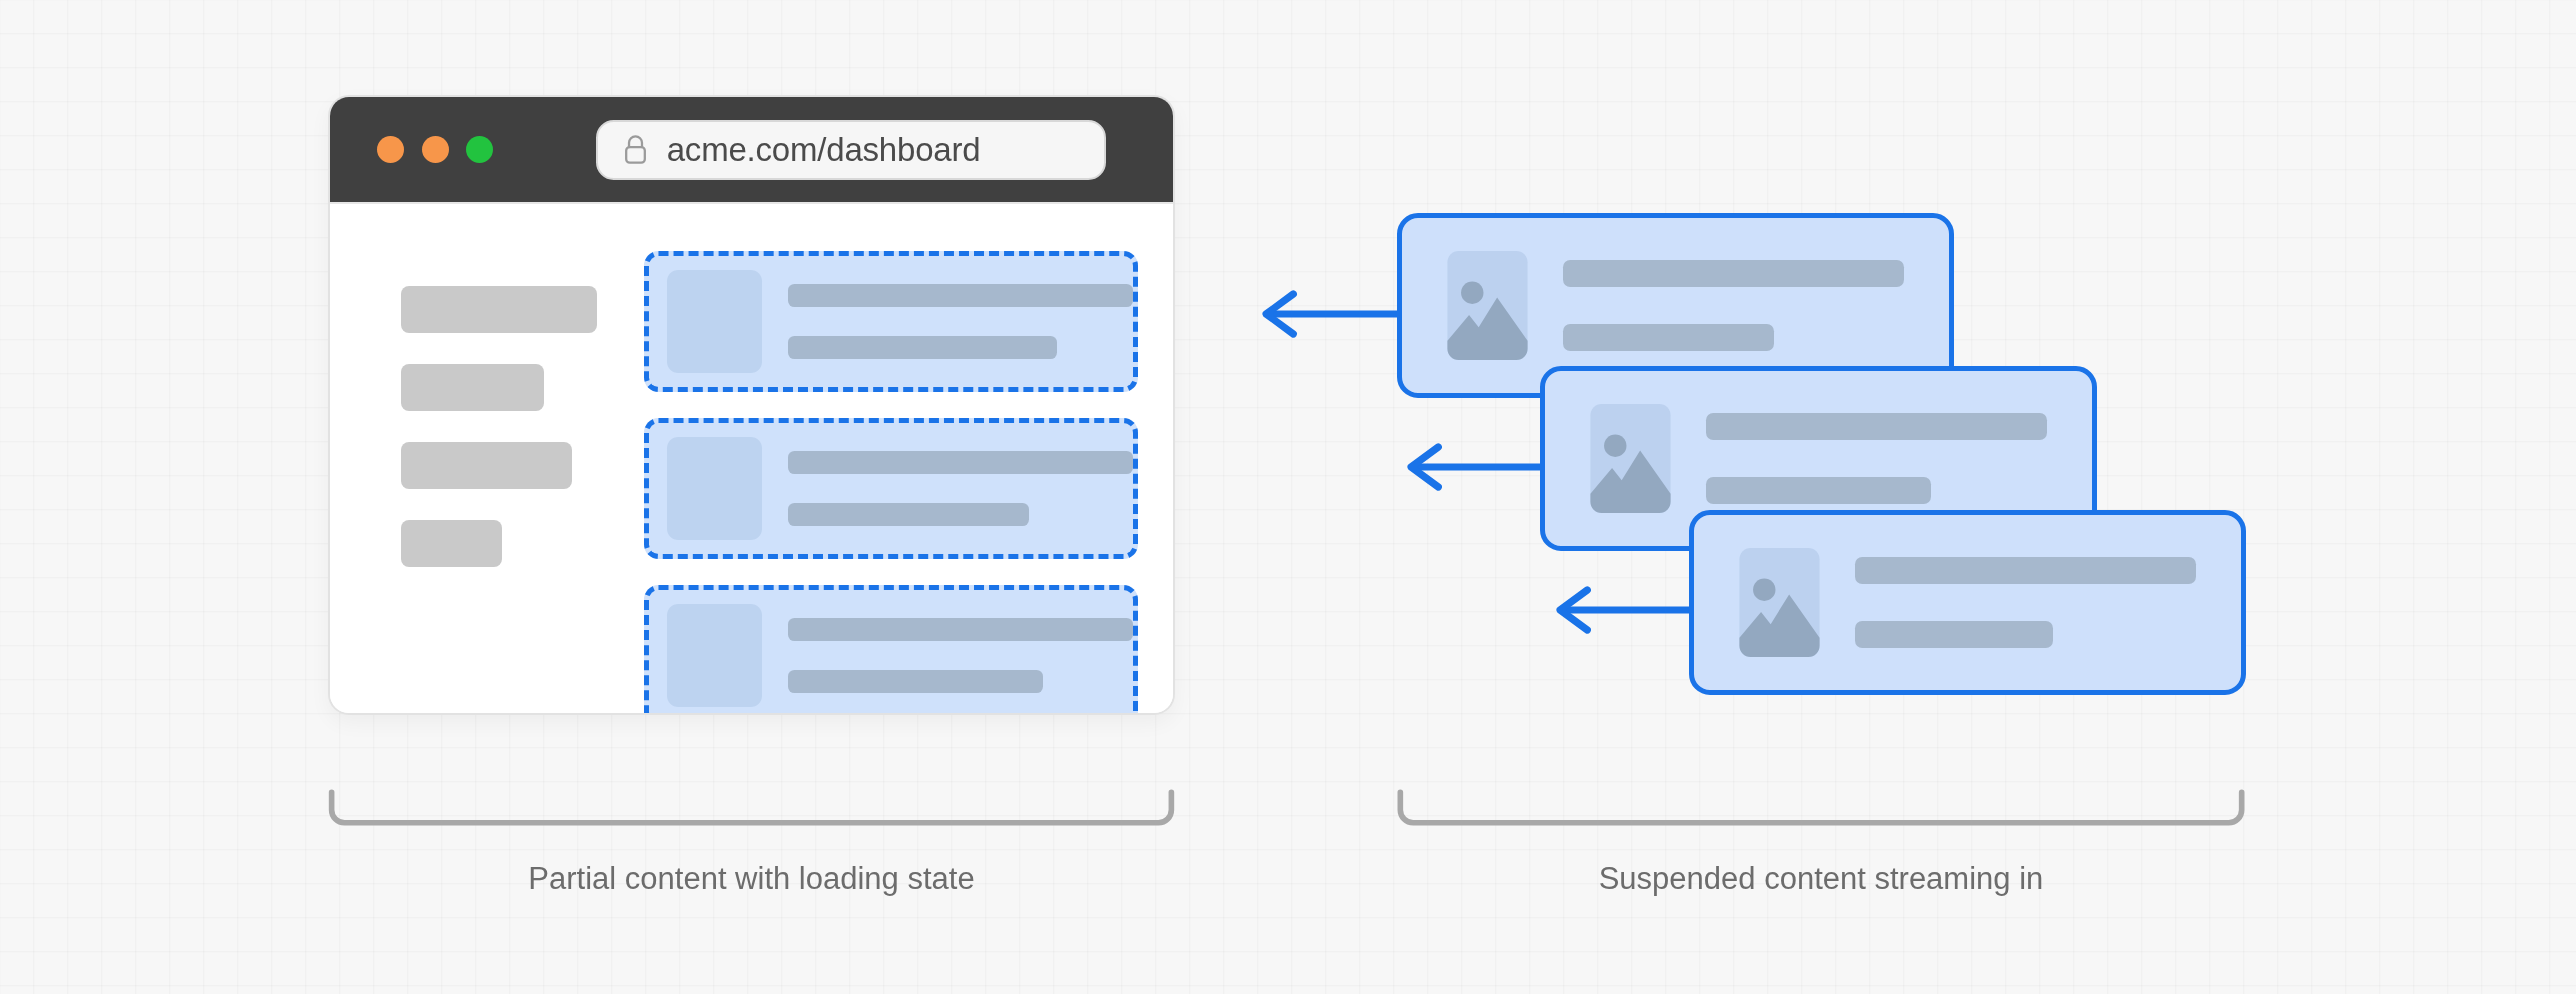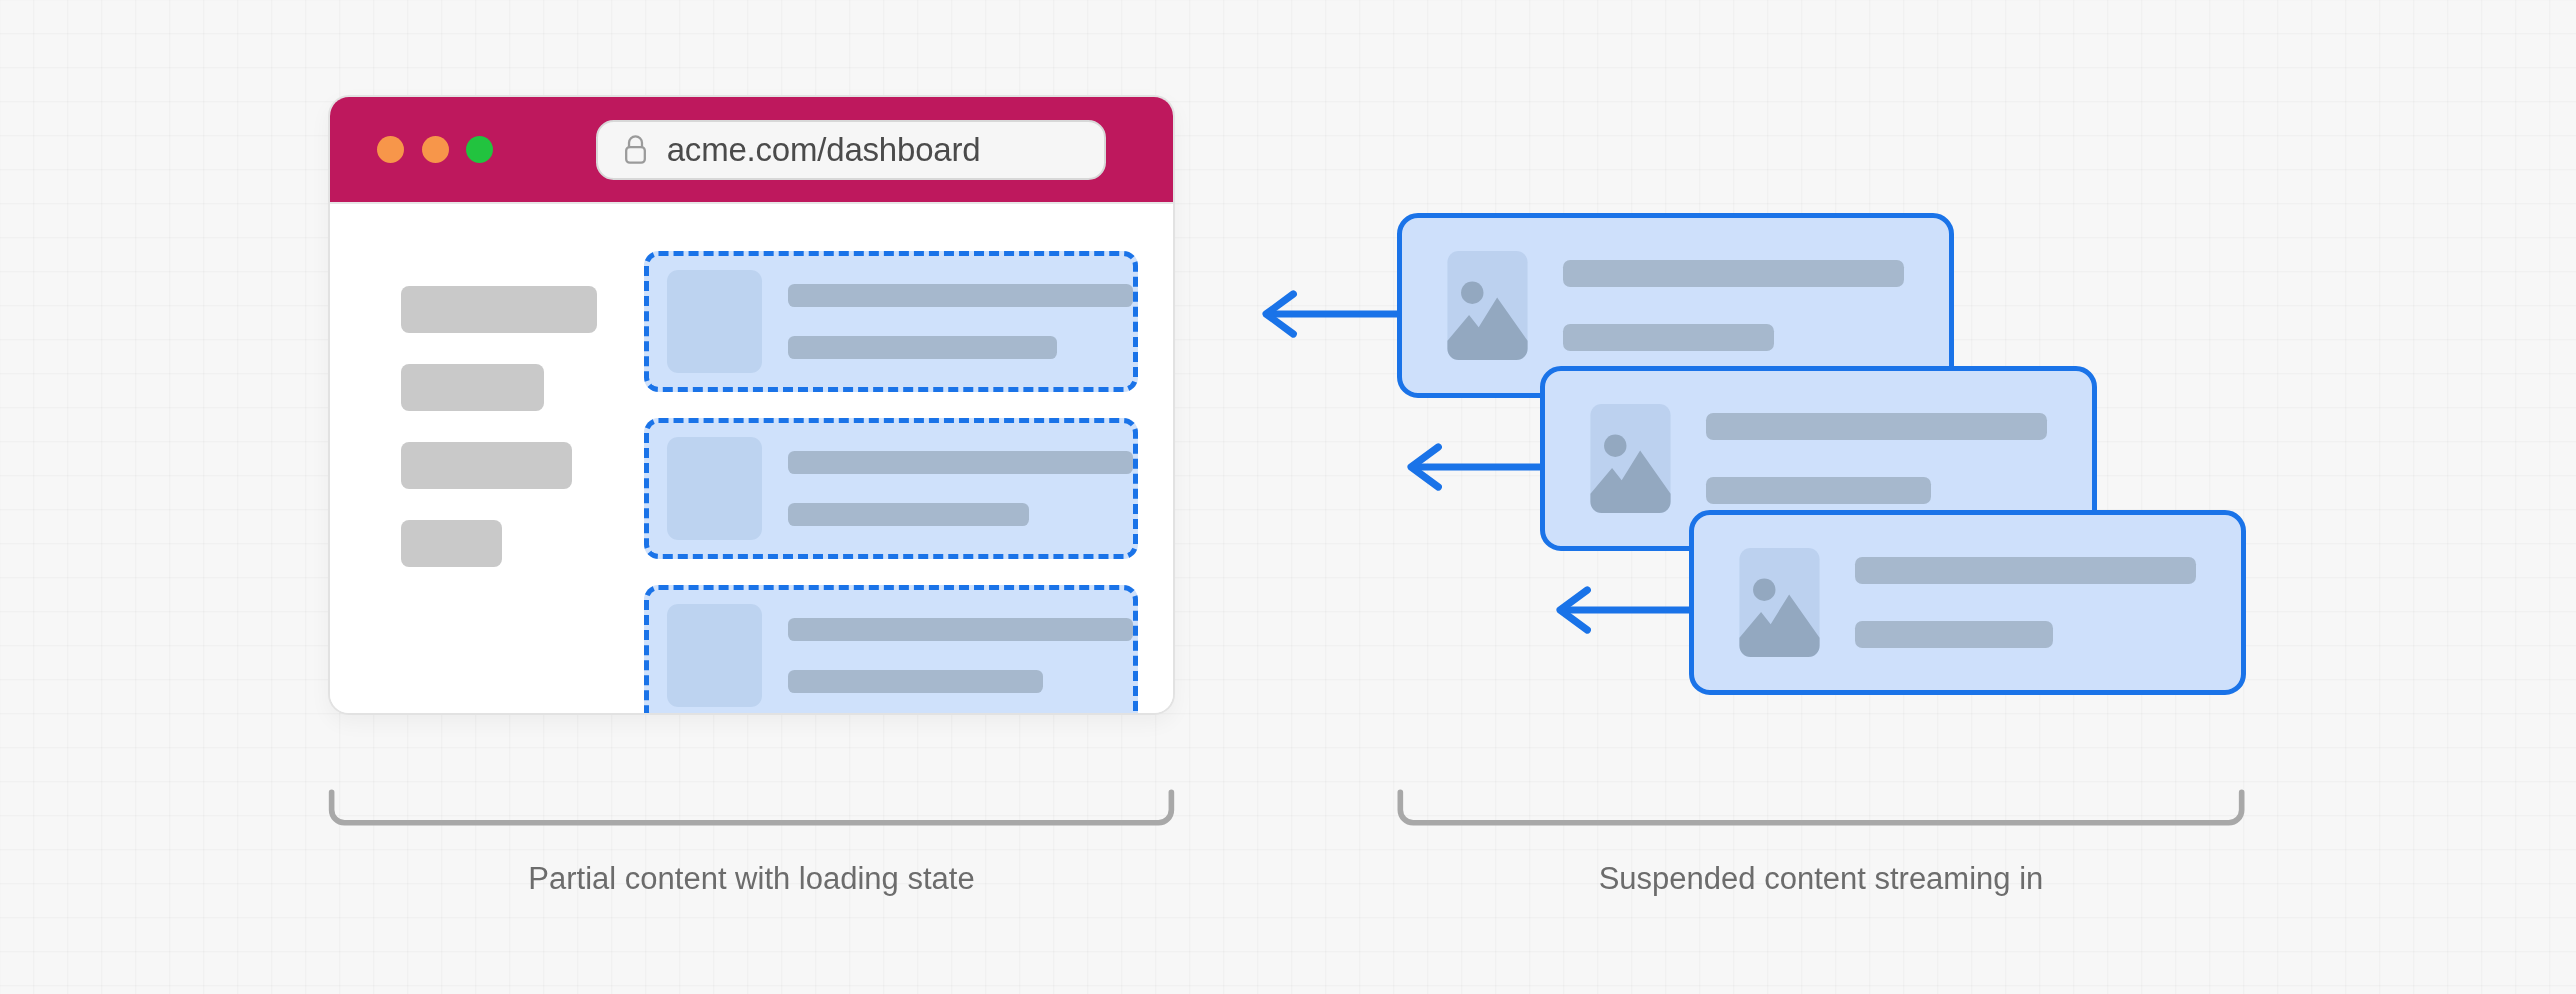--- a/index.html
+++ b/index.html
@@ -43,21 +43,21 @@
     border: 2.4px solid #e2e2e2;
     border-radius: 21px;
     box-shadow: 0 8px 21px rgba(0,0,0,0.045);
     box-sizing: border-box;
     overflow: hidden;
   }
   #browser-chrome {
     position: relative;
     height: 105px;
     border-bottom: 2.4px solid #e6e6e6;
-    background: #be185d;
+    background: #404040;
     display: flex;
     align-items: center;
   }
   .traffic-lights {
     display: flex;
     gap: 17.7px;
     margin-left: 47px;
   }
   .tl-dot {
     width: 27px;

